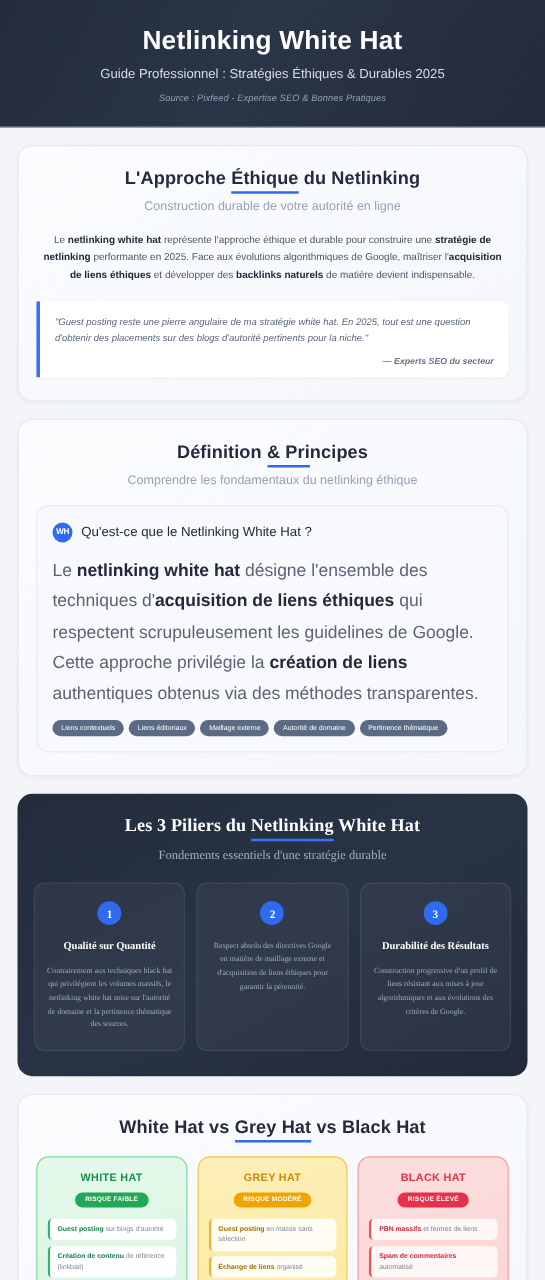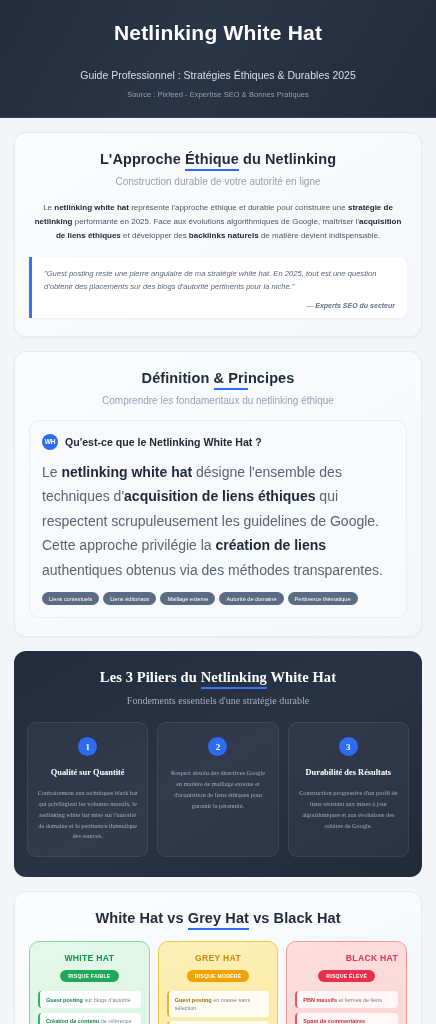--- a/index.html
+++ b/index.html
@@ -29,26 +29,27 @@
   .hero-title {
     color: #ffffff;
     font-size: 21px;
     font-weight: bold;
     letter-spacing: .2px;
     line-height: 1.2;
   }
   .hero-sub {
     color: #d7dde8;
     font-size: 10.5px;
-    margin-top: 24px;
+    margin-top: 8px;
     line-height: 1.3;
   }
   .hero-source {
     color: #93a0b5;
     font-size: 7.4px;
+    font-style: italic;
     margin-top: 7px;
     letter-spacing: .1px;
   }
 
   
   .section {
     margin: 14px 14px 0;
     border-radius: 12px;
     padding: 18px 14px 18px;
     background: linear-gradient(150deg, #fbfcfe 0%, #f4f6fa 100%);
@@ -132,21 +133,21 @@
     font-size: 6.6px;
     font-weight: bold;
     display: flex;
     align-items: center;
     justify-content: center;
     flex: 0 0 auto;
     letter-spacing: -.2px;
   }
   .def-title {
     font-size: 10.6px;
-    font-weight: bold;
+    font-weight: normal;
     color: #202a3a;
   }
   .def-text {
     margin-top: 10px;
     font-size: 14px;
     line-height: 1.75;
     color: #5a6475;
   }
   .def-text b { color: #202a3a; font-weight: bold; }
 
@@ -232,21 +233,21 @@
   .cmp-col.black { background: linear-gradient(165deg,#fcdede 0%, #fbd2d2 100%); border-color: #f59a9a; }
 
   .cmp-title {
     text-align: center;
     font-size: 8.6px;
     font-weight: bold;
     letter-spacing: .3px;
   }
   .cmp-col.white .cmp-title { color: #13914a; }
   .cmp-col.grey  .cmp-title { color: #c98a07; }
-  .cmp-col.black .cmp-title { color: #dc3545; text-align: right; }
+  .cmp-col.black .cmp-title { color: #dc3545; }
 
   .risk {
     display: block;
     width: fit-content;
     margin: 7px auto 0;
     color: #ffffff;
     font-size: 5.2px;
     font-weight: bold;
     letter-spacing: .2px;
     padding: 3px 8px;

